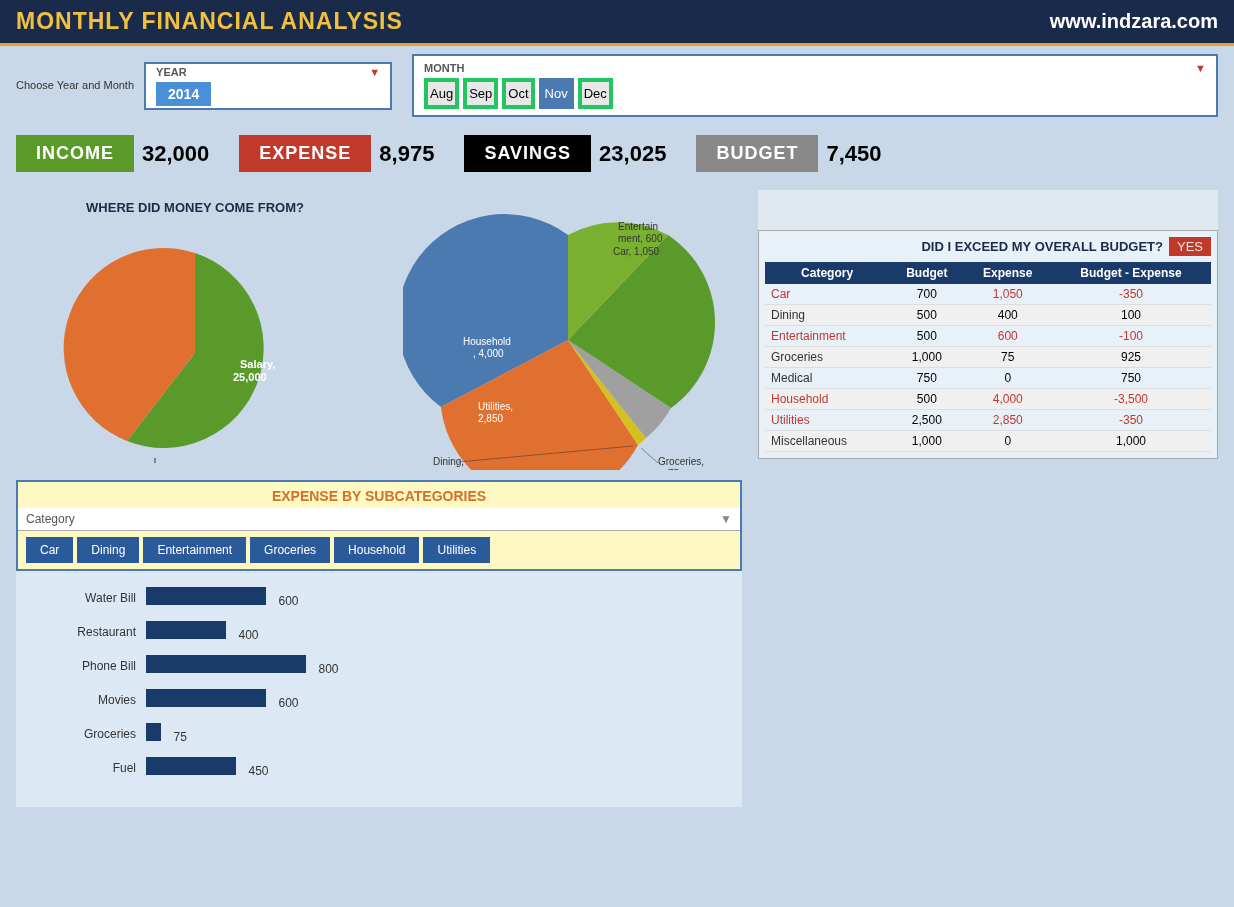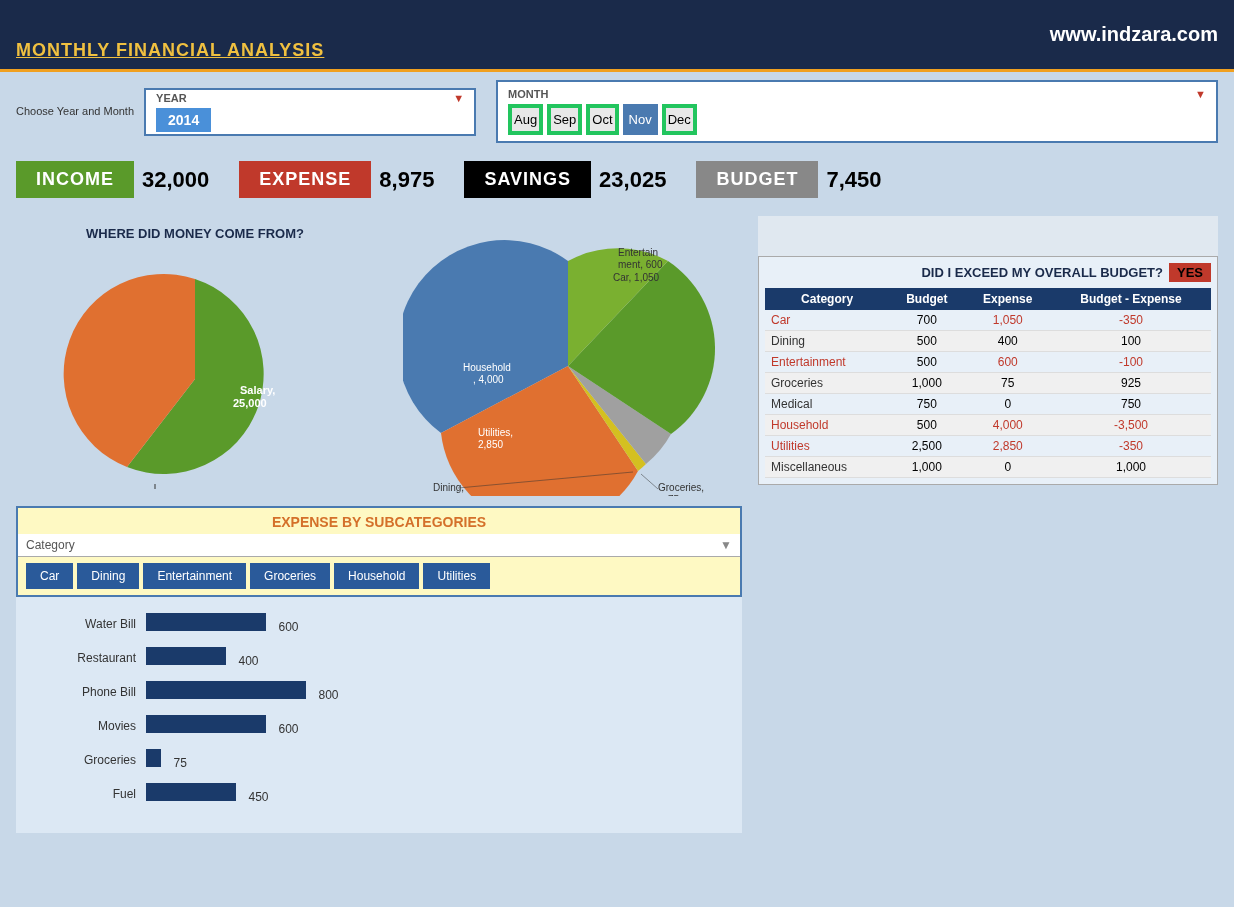--- a/index.html
+++ b/index.html
@@ -1,20 +1,20 @@
 <!DOCTYPE html>
 <html><head>
   <meta charset="utf-8">
   <style>
     * { box-sizing: border-box; margin: 0; padding: 0; }
     body { font-family: Arial, sans-serif; background: #c8d8e8; width: 1234px; min-height: 907px; }
 
     
     .header { background: #1a2a4a; color: #f0c040; padding: 8px 16px; display: flex; justify-content: space-between; align-items: center; border-bottom: 3px solid #f0a020; }
-    .header-title { font-size: 18px; font-weight: bold; text-decoration: underline; letter-spacing: 1px; margin-top: 32px; }
+    .header-title { font-size: 23px; font-weight: bold; letter-spacing: 1px; }
     .header-brand { background: #1a2a4a; color: white; font-size: 20px; font-weight: bold; }
     .control-header { font-size: 11px; color: #555; font-weight: bold; margin-bottom: 4px; display: flex; justify-content: space-between; }
     .year-box { background: #4a90d9; color: white; padding: 4px 12px; font-size: 14px; font-weight: bold; display: inline-block; }
     .month-buttons { display: flex; gap: 4px; }
     .month-btn { padding: 4px 2px; font-size: 13px; border: 4px solid #22c55e; background: #e8e8e8; cursor: pointer; }
     .month-btn.active { background: #4a7ab0; color: white; border-color: #4a7ab0; }
 
     
     .kpi-row { display: flex; gap: 0; padding: 10px 16px; align-items: center; }
     .kpi-item { display: flex; align-items: center; margin-right: 30px; }
@@ -35,21 +35,21 @@
     .chart-section { flex: 1; }
     .chart-title { font-size: 13px; font-weight: bold; color: #1a2a4a; text-align: center; margin-bottom: 8px; margin-top: 10px; }
 
     
     .pie-container { display: flex; justify-content: center; }
 
     
     .budget-section { background: #e8f0f8; border: 1px solid #aaa; padding: 6px; }
     .budget-header-row { display: flex; justify-content: flex-end; align-items: center; margin-bottom: 6px; gap: 6px; }
     .budget-question { font-size: 13px; font-weight: bold; color: #1a2a4a; }
-    .budget-yes { background: #c0392b; color: #000000; font-weight: bold; padding: 2px 8px; font-size: 13px; }
+    .budget-yes { background: #c0392b; color: #e5e5e5; font-weight: normal; padding: 2px 8px; font-size: 13px; }
     .budget-table { width: 100%; border-collapse: collapse; font-size: 12px; }
     .budget-table th { background: #1a3a6a; color: white; padding: 4px 6px; text-align: center; }
     .budget-table td { padding: 3px 6px; text-align: center; border-bottom: 1px solid #ddd; }
     .budget-table td:first-child { text-align: left; }
     .budget-table tr:nth-child(even) { background: #f0f0f0; }
     .red { color: #c0392b; }
     .normal { color: #333; }
 
     
     .subcategories-section { margin-top: 10px; border: 2px solid #4a7ab0; background: #fef9c3; }
@@ -60,21 +60,21 @@
     .subcat-btn { background: #2a5a9a; color: white; padding: 6px 14px; font-size: 12px; border: none; cursor: pointer; }
 
     
     .bar-chart-section { background: #dce8f4; padding: 16px 20px; margin-top: 0; }
     .bar-row { display: flex; align-items: center; margin-bottom: 12px; }
     .bar-label { width: 100px; text-align: right; margin-right: 10px; font-size: 12px; color: #333; }
     .bar-track { flex: 1; background: transparent; }
     .bar-fill { background: #1a3a6a; height: 18px; display: inline-block; }
     .bar-value { margin-left: 8px; font-size: 12px; color: #333; }
     .controls-outer { display: flex; gap: 20px; padding: 8px 16px; }
-    .year-control { border: 2px solid #4a7ab0; background: white; padding: 2px 10px; flex: 0 0 auto; width: 332px; }
+    .year-control { border: 2px solid #4a7ab0; background: white; padding: 2px 10px; flex: 0 0 auto; width: 248px; }
     .month-control { border: 2px solid #4a7ab0; background: white; padding: 6px 10px; flex: 1; }
   </style>
 </head>
 <body>
 
 <div class="header">
   <span class="header-title">MONTHLY FINANCIAL ANALYSIS</span>
   <span class="header-brand">www.indzara.com</span>
 </div>
 

